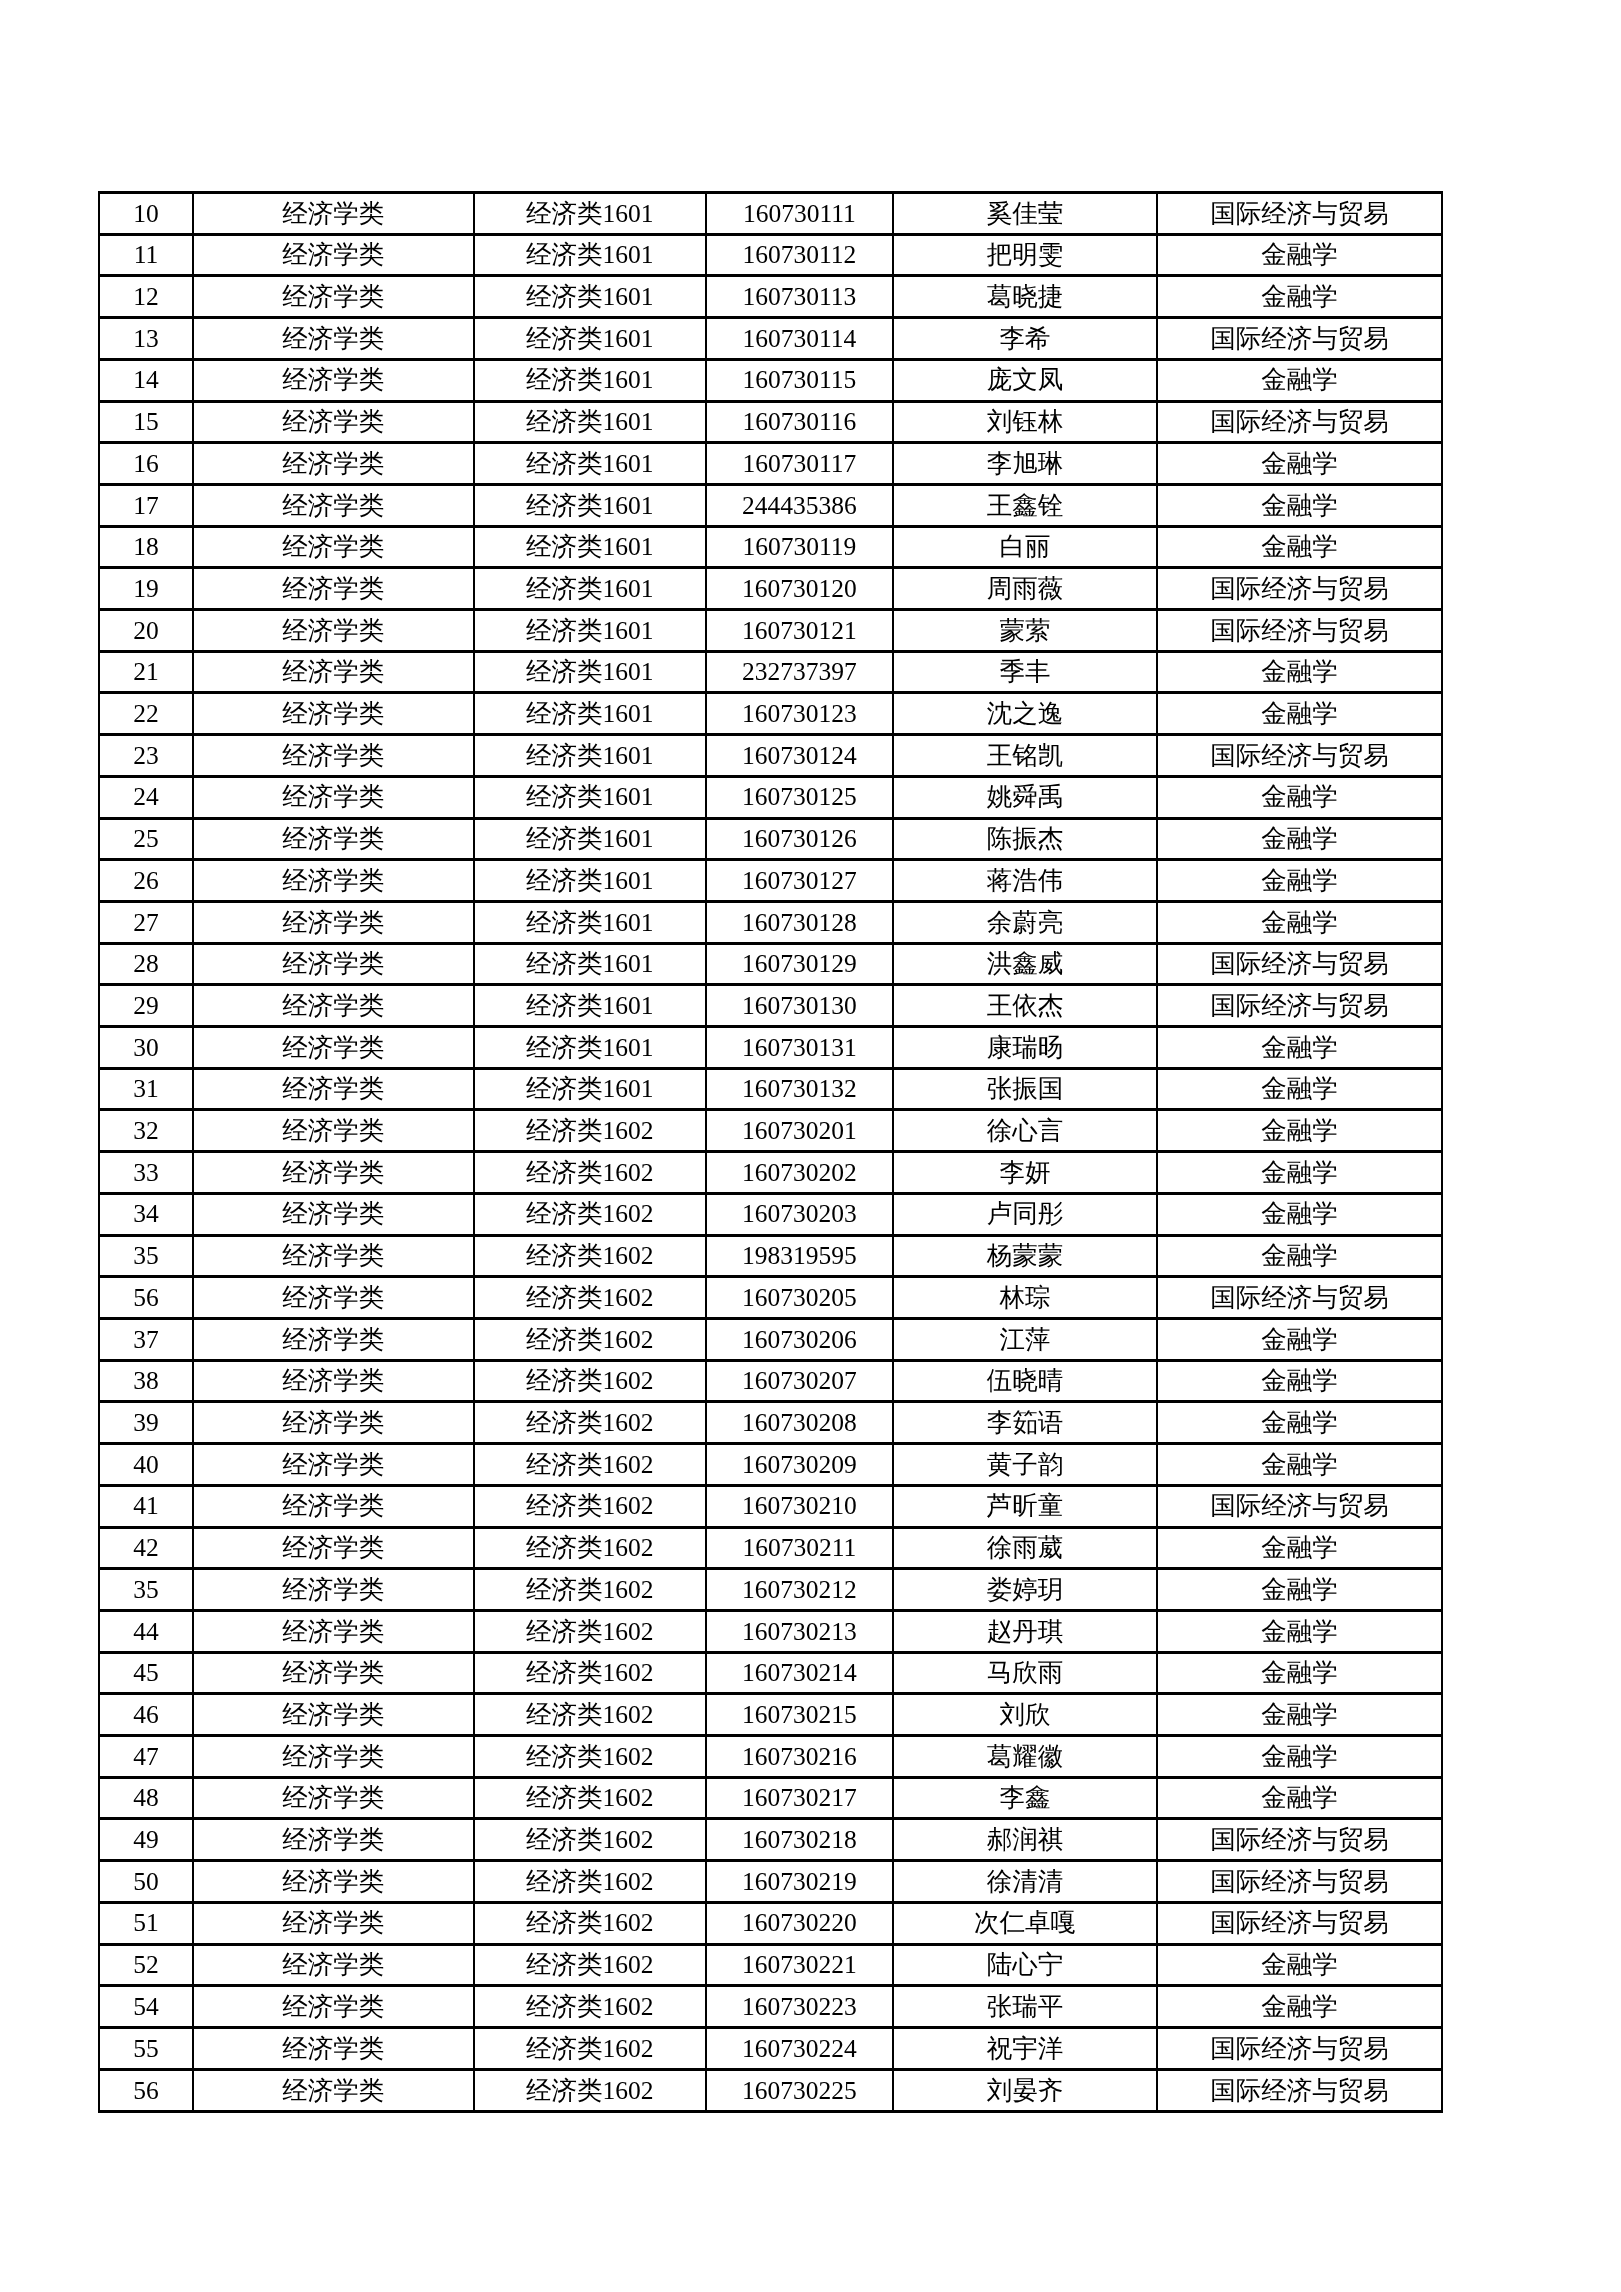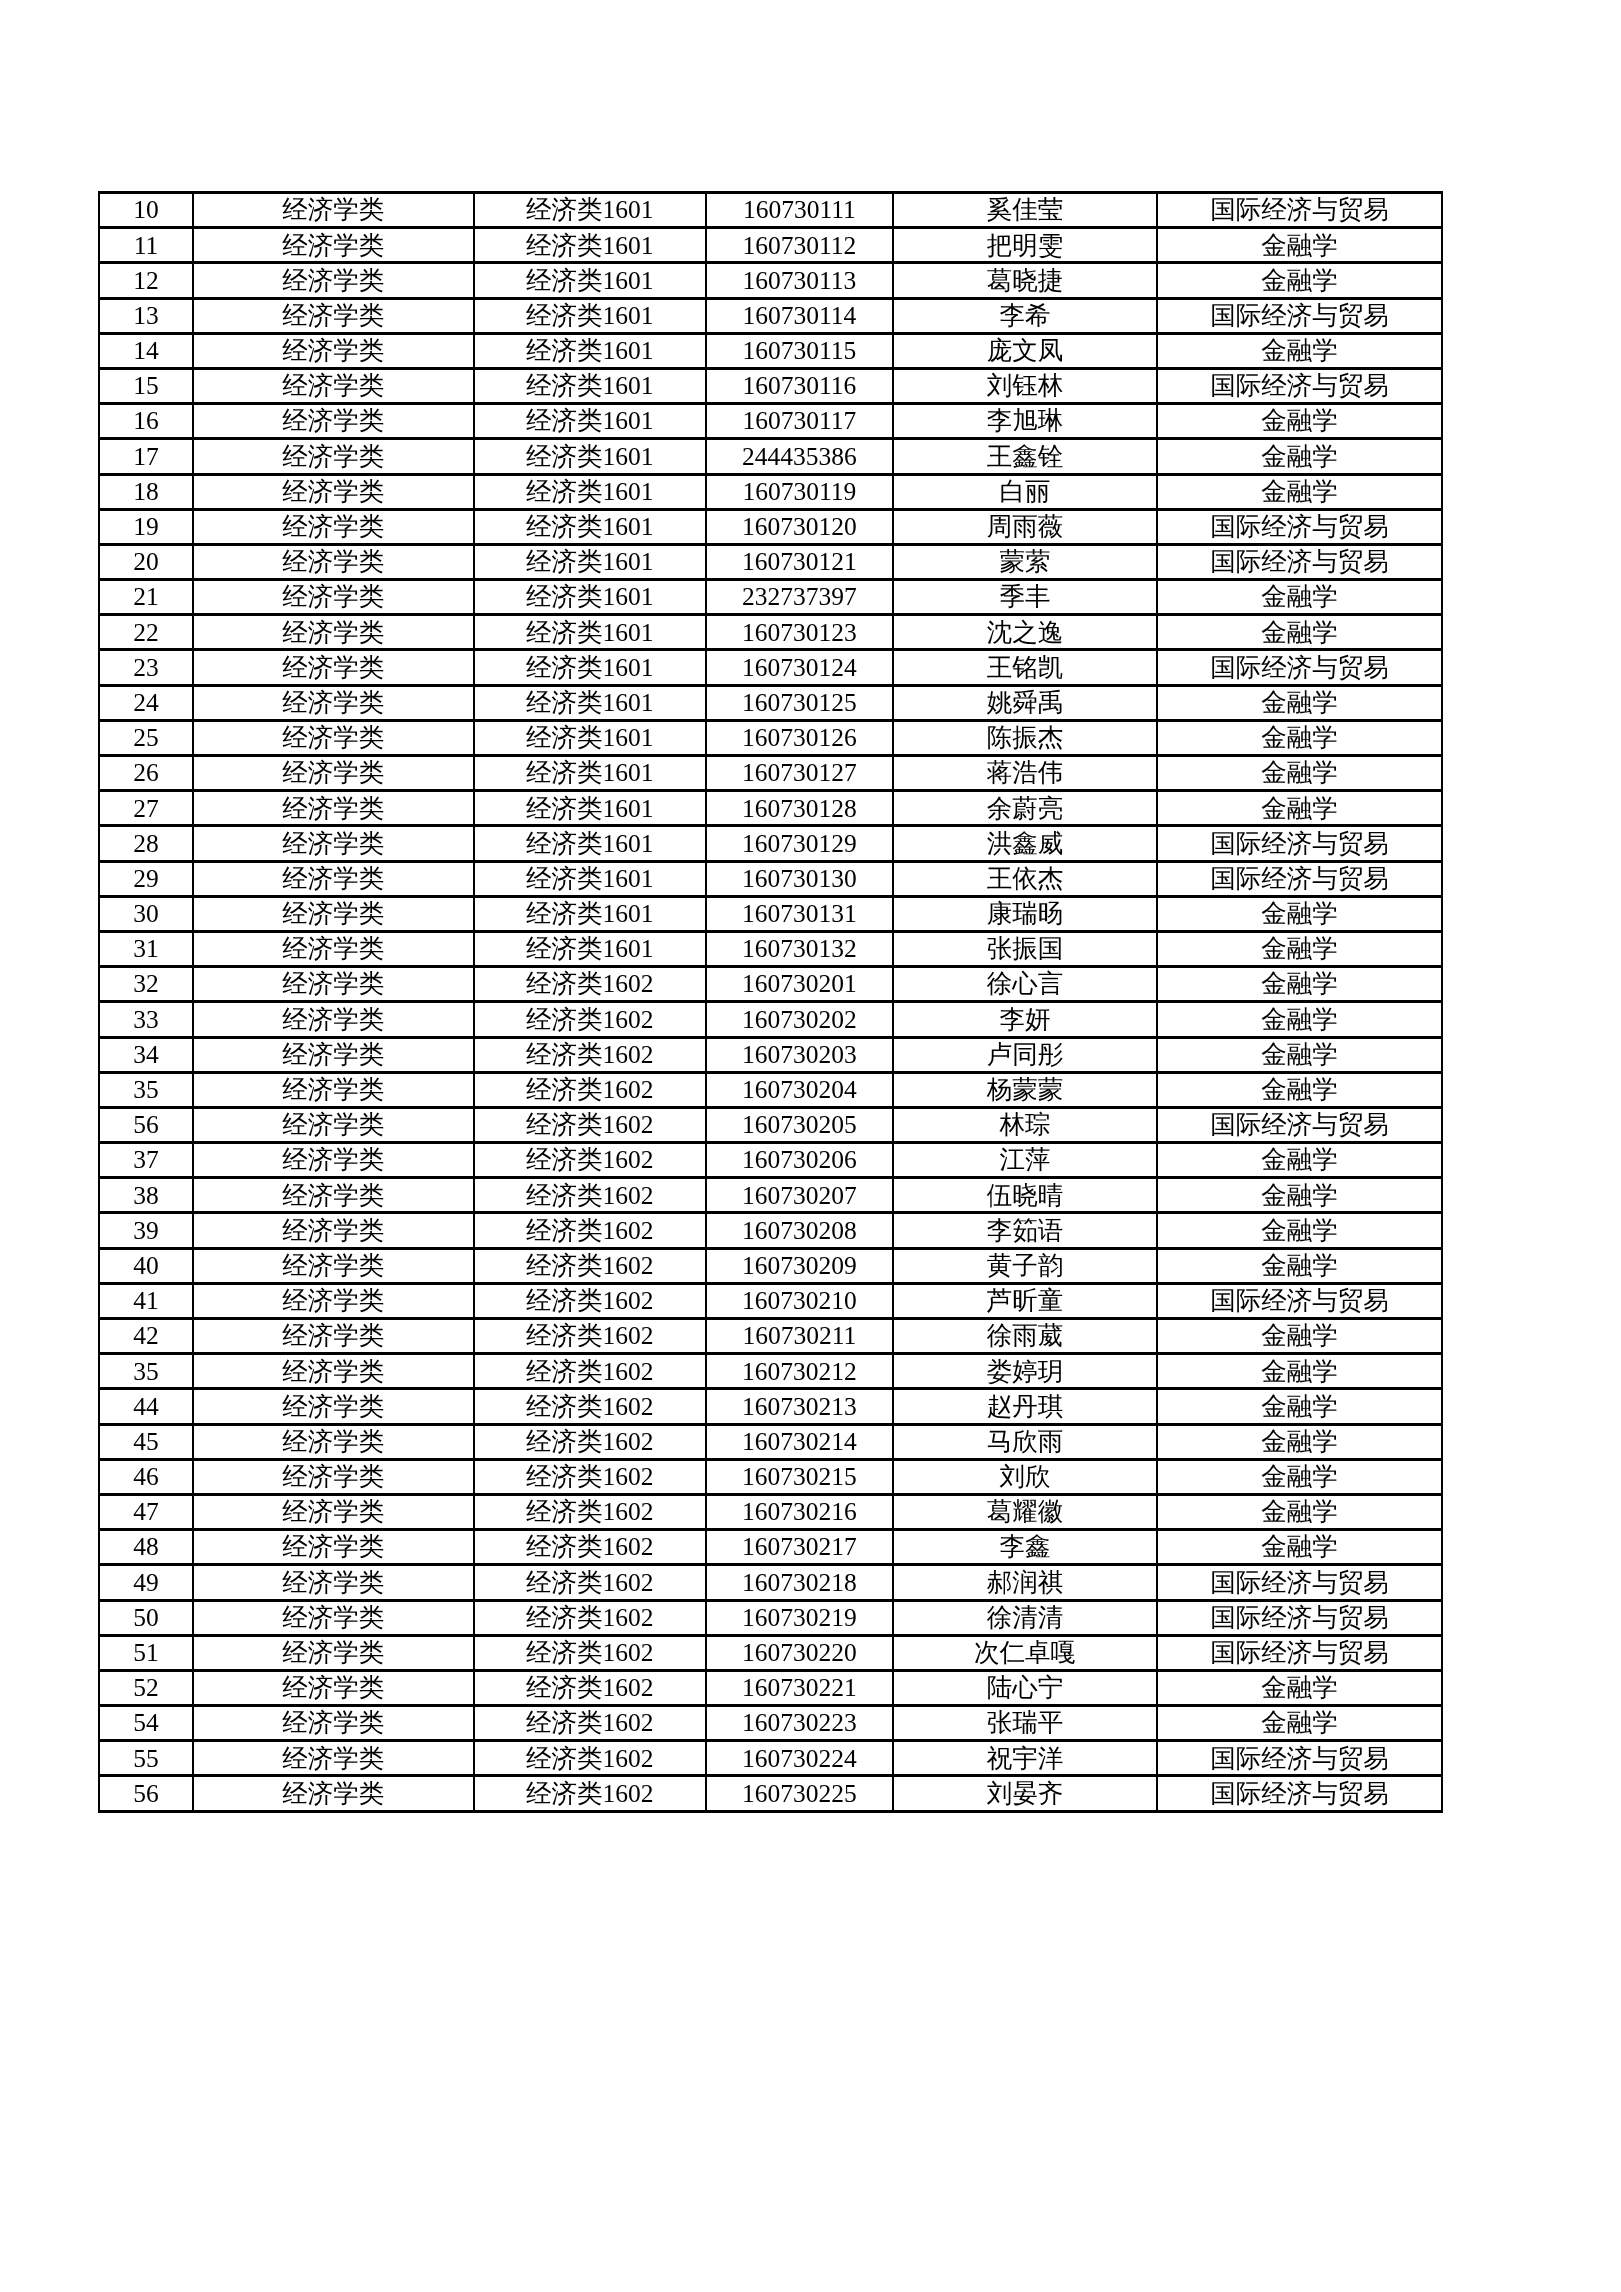--- a/index.html
+++ b/index.html
@@ -19,21 +19,21 @@
     left: 0; top: 0;
     width: 1621px;
     height: 2293px;
     background: #ffffff;
   }
   table.roster {
     position: absolute;
     left: 98px;
     top: 191px;
     width: 1345px;
-    height: 1622px;
+    height: 1922px;
     border-collapse: collapse;
     table-layout: fixed;
   }
   table.roster td {
     border-style: solid;
     border-color: #000000;
     border-width: 3.9px 2.9px; 
     text-align: center;
     vertical-align: middle;
     font-size: 25.5px;
@@ -260,21 +260,21 @@
           <td>经济学类</td>
           <td>经济类1602</td>
           <td>160730203</td>
           <td>卢同彤</td>
           <td>金融学</td>
         </tr>
         <tr>
           <td>35</td>
           <td>经济学类</td>
           <td>经济类1602</td>
-          <td>160730204</td>
+          <td>198319595</td>
           <td>杨蒙蒙</td>
           <td>金融学</td>
         </tr>
         <tr>
           <td>56</td>
           <td>经济学类</td>
           <td>经济类1602</td>
           <td>160730205</td>
           <td>林琮</td>
           <td>国际经济与贸易</td>

